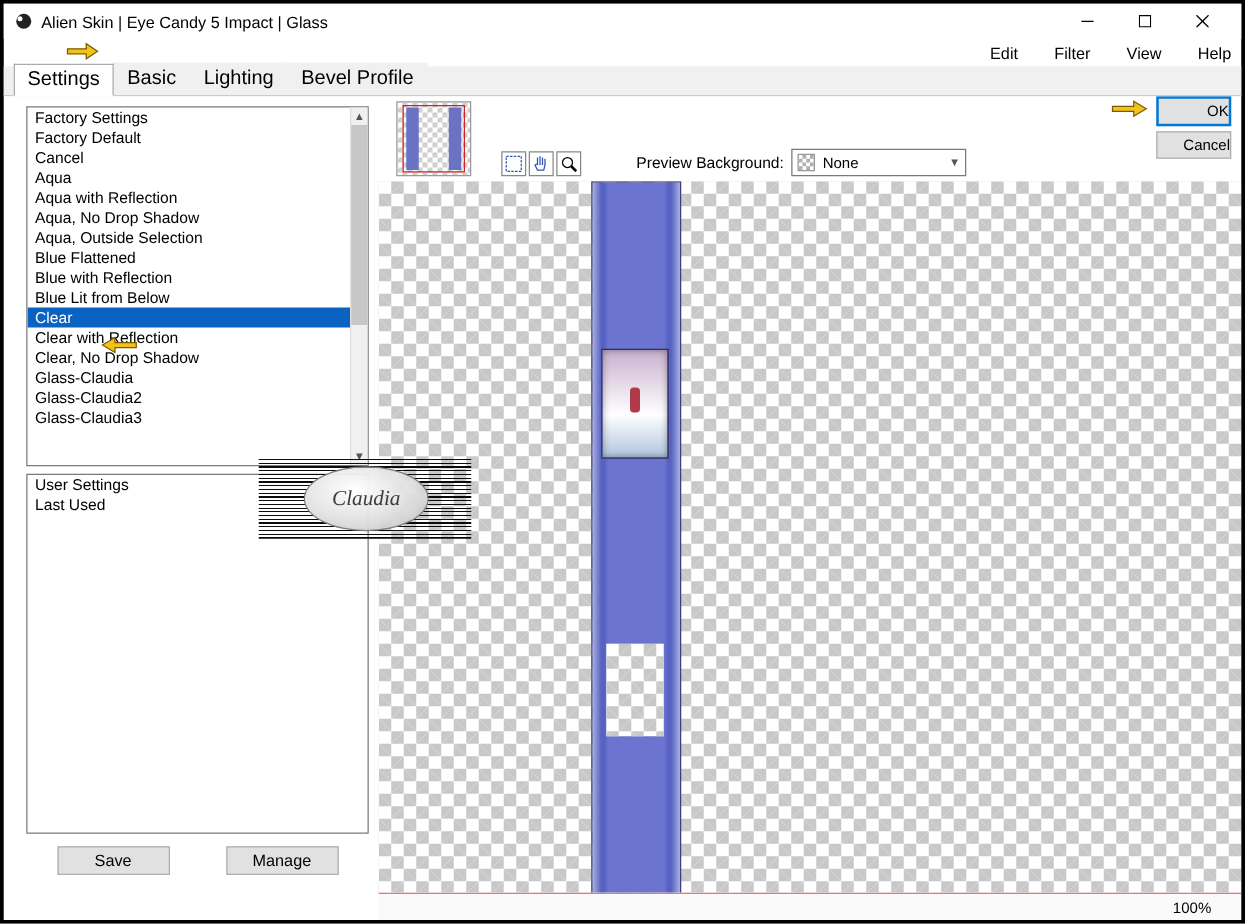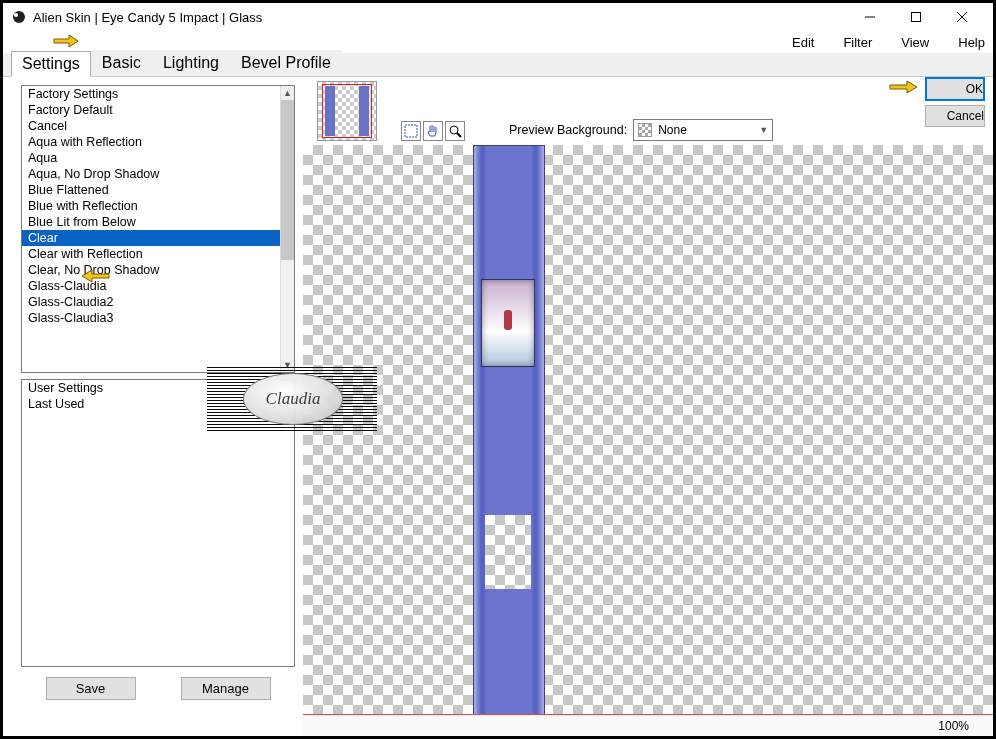--- a/index.html
+++ b/index.html
@@ -128,23 +128,24 @@
   </div>
 
   <div class="main">
 
     <div class="left-panel">
       <div class="listbox top">
         <div class="listbox-inner" id="factory-list">
             <div class="list-item">Factory Settings</div>
             <div class="list-item">Factory Default</div>
             <div class="list-item">Cancel</div>
+            <div class="list-item">Aqua</div>
             <div class="list-item">Aqua with Reflection</div>
-            <div class="list-item">Aqua</div>
             <div class="list-item">Aqua, No Drop Shadow</div>
+            <div class="list-item">Aqua, Outside Selection</div>
             <div class="list-item">Blue Flattened</div>
             <div class="list-item">Blue with Reflection</div>
             <div class="list-item">Blue Lit from Below</div>
             <div class="list-item selected">Clear</div>
             <div class="list-item">Clear with Reflection</div>
             <div class="list-item">Clear, No Drop Shadow</div>
             <div class="list-item">Glass-Claudia</div>
             <div class="list-item">Glass-Claudia2</div>
             <div class="list-item">Glass-Claudia3</div>
           </div>

